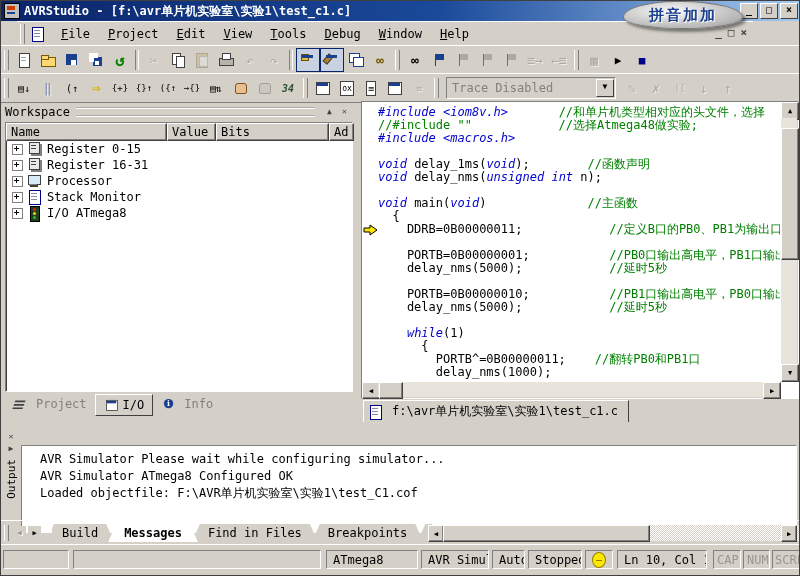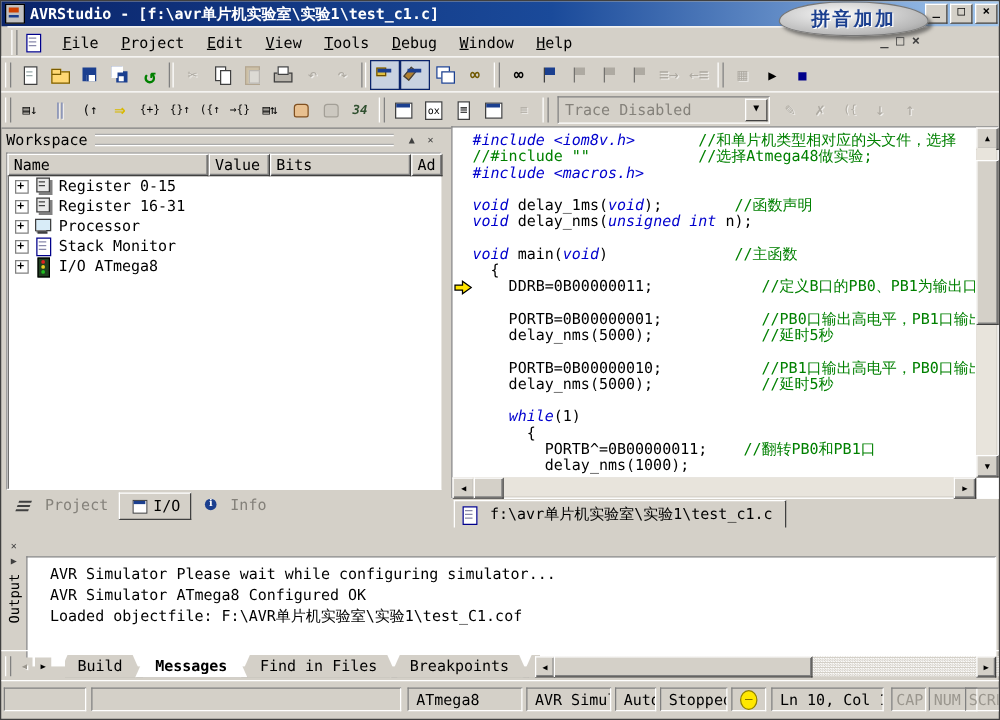--- a/index.html
+++ b/index.html
@@ -23,21 +23,21 @@
   .wbtn{width:16px;height:14px;background:#d4d0c8;border:1px solid;border-color:#fff #404040 #404040 #fff;
         font-size:10px;line-height:12px;text-align:center;color:#000;font-weight:bold;}
   
   .ime{position:absolute;left:622px;top:0px;width:118px;height:26px;z-index:60;
        background:radial-gradient(ellipse at 40% 35%,#f8f8f8,#b8b8b8 70%,#888 100%);
        border-radius:46% 54% 50% 50%/60% 60% 45% 45%;border:1px solid #777;
        display:flex;align-items:center;justify-content:center;
        color:#1b3f8f;font-weight:bold;font-size:15px;letter-spacing:2px;
        box-shadow:3px 3px 3px rgba(60,60,60,.6);text-shadow:1px 1px 0 #fff;}
   
-  .menubar{position:absolute;left:5px;top:20px;width:736px;height:24px;background:#d4d0c8;
+  .menubar{position:absolute;left:16px;top:20px;width:736px;height:24px;background:#d4d0c8;
            display:flex;align-items:center;border-top:1px solid #fff;}
   .menu-item{padding:2px 9px;white-space:nowrap;}
   .menu-item u{text-decoration:underline;}
   .mdi-btns{position:absolute;right:6px;top:4px;display:flex;gap:6px;color:#404040;font-weight:bold;font-size:11px;}
   
   .toolbar{position:absolute;left:0;width:800px;height:28px;background:#d4d0c8;
            border-top:1px solid #fff;display:flex;align-items:center;}
   .tbtn{width:22px;height:22px;flex:none;display:flex;align-items:center;justify-content:center;
         border:1px solid transparent;position:relative;}
   .tbtn.pressed{border:1px solid #0a246a;background:#c8d2e0;}
@@ -461,17 +461,17 @@
     <div class="sb" style="left:72px;width:248px;"></div>
     <div class="sb" style="left:325px;width:92px;">ATmega8</div>
     <div class="sb" style="left:420px;width:68px;">AVR Simulator</div>
     <div class="sb" style="left:491px;width:33px;">Auto</div>
     <div class="sb" style="left:527px;width:54px;">Stopped</div>
     <div class="sb sb-ind" style="left:584px;width:28px;">
       <div class="yellow-dot">—</div>
     </div>
     <div class="sb" style="left:616px;width:90px;">Ln 10, Col 1</div>
     <div class="sb gray" style="left:712px;width:28px;padding:2px 3px;">CAP</div>
-    <div class="sb gray" style="left:742px;width:39px;padding:2px 3px;">NUM</div>
+    <div class="sb gray" style="left:742px;width:27px;padding:2px 3px;">NUM</div>
     <div class="sb gray" style="left:771px;width:28px;padding:2px 2px;">SCRL</div>
   </div>
 
 </div>
 
 </body></html>

